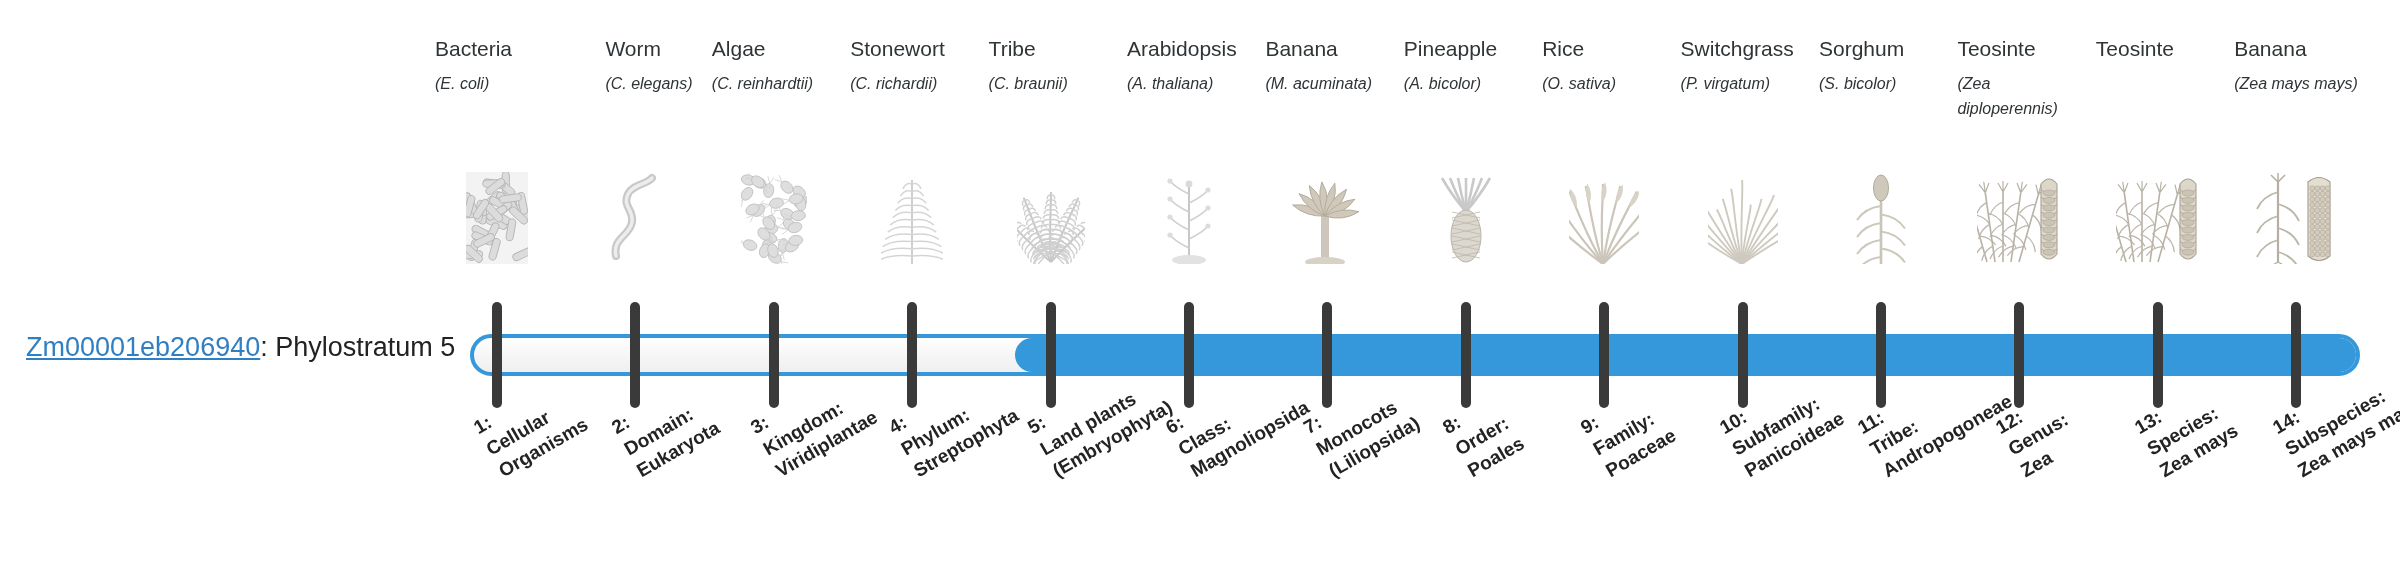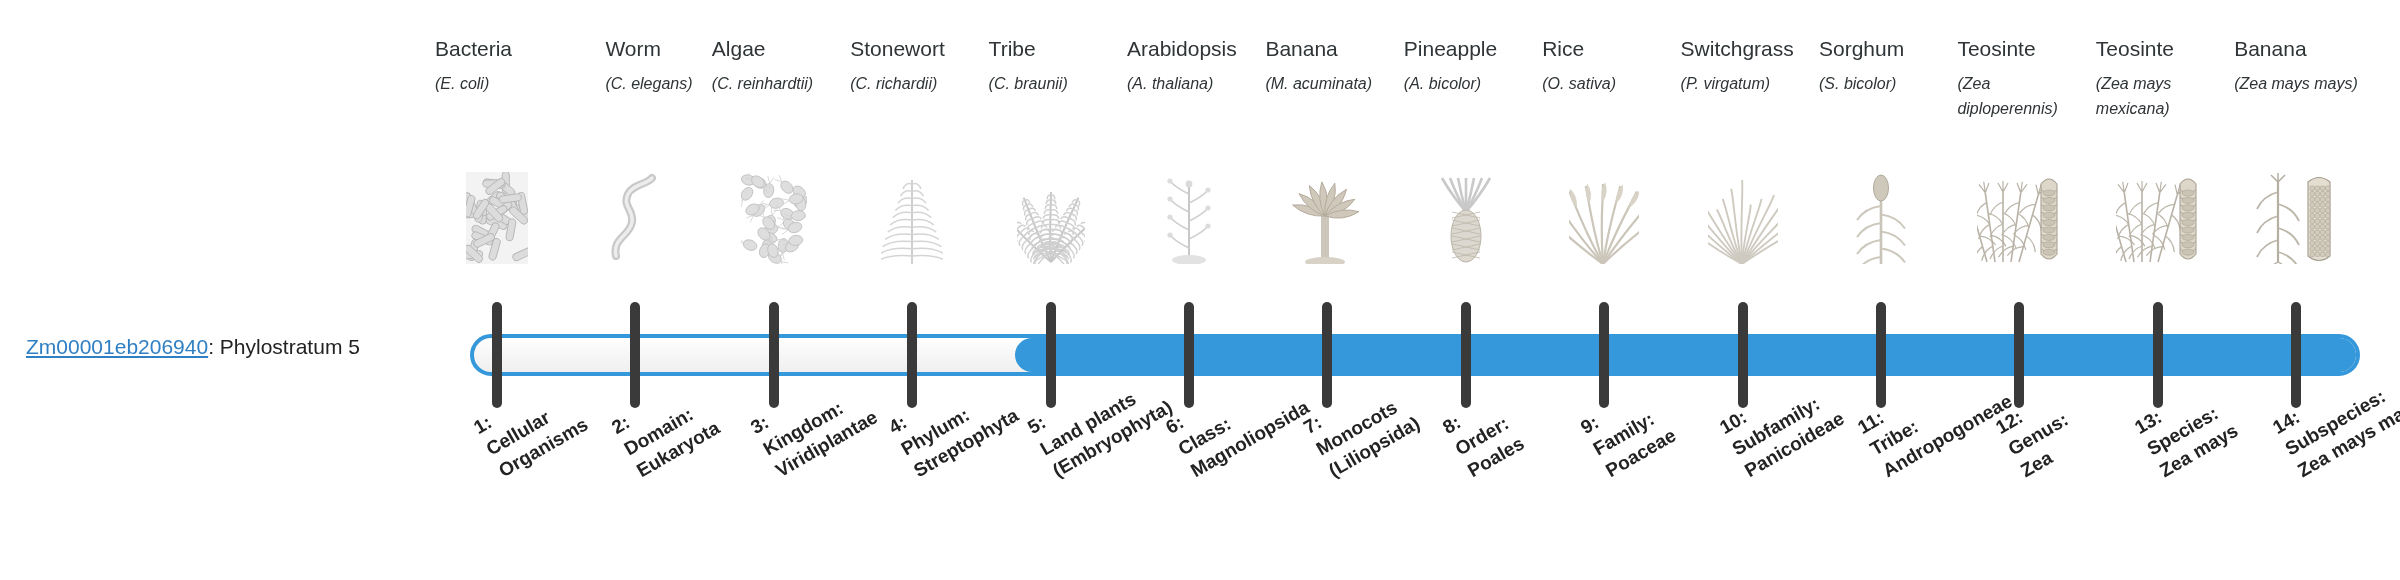--- a/index.html
+++ b/index.html
@@ -23,21 +23,21 @@
     height: 580px;
   }
 
   
   .gene-label {
     position: absolute;
     left: 26px;
     top: 334px;
     width: 280px;
     text-align: left;
-    font-size: 21px;
+    font-size: 27px;
     line-height: 26px;
     color: #222222;
     white-space: nowrap;
   }
   .gene-link {
     color: #2f7fc4;
     text-decoration: underline;
   }
 
   
@@ -841,21 +841,20 @@
             <ellipse cx="8" cy="65.4" rx="6" ry="3" fill="#cbc4b4" stroke="#a9a294" stroke-width="0.6"></ellipse>
             <path d="M0 69.80000000000001 q8 5 16 0" stroke="#a9a294" stroke-width="0.9" fill="none"></path>
             <ellipse cx="8" cy="72.80000000000001" rx="6" ry="3" fill="#cbc4b4" stroke="#a9a294" stroke-width="0.6"></ellipse>
             <path d="M0 77.2 q8 5 16 0" stroke="#a9a294" stroke-width="0.9" fill="none"></path>
             <ellipse cx="8" cy="80.2" rx="6" ry="3" fill="#cbc4b4" stroke="#a9a294" stroke-width="0.6"></ellipse>
           </g>
         </svg>
       </div>
       <div class="col" style="left: 2095.8px;">
         <div class="common-name">Teosinte</div>
-        <div class="sci-name">(Zea mays mexicana)</div>
       </div>
       <div class="organism" style="left: 2095.8px;">
         <svg width="84" height="92" viewBox="0 0 84 92">
           <g transform="translate(10,90) rotate(-16)">
             <path d="M0 0 L0 -70" stroke="#b8b2a6" stroke-width="1.6"></path>
             <path d="M0 -16 q-9 3 -13 13" stroke="#bdb7ab" stroke-width="1.3" fill="none"></path>
             <path d="M0 -27 q9 3 13 13" stroke="#bdb7ab" stroke-width="1.3" fill="none"></path>
             <path d="M0 -38 q-9 3 -13 13" stroke="#bdb7ab" stroke-width="1.3" fill="none"></path>
             <path d="M0 -49 q9 3 13 13" stroke="#bdb7ab" stroke-width="1.3" fill="none"></path>
             <path d="M0 -60 q-9 3 -13 13" stroke="#bdb7ab" stroke-width="1.3" fill="none"></path>

